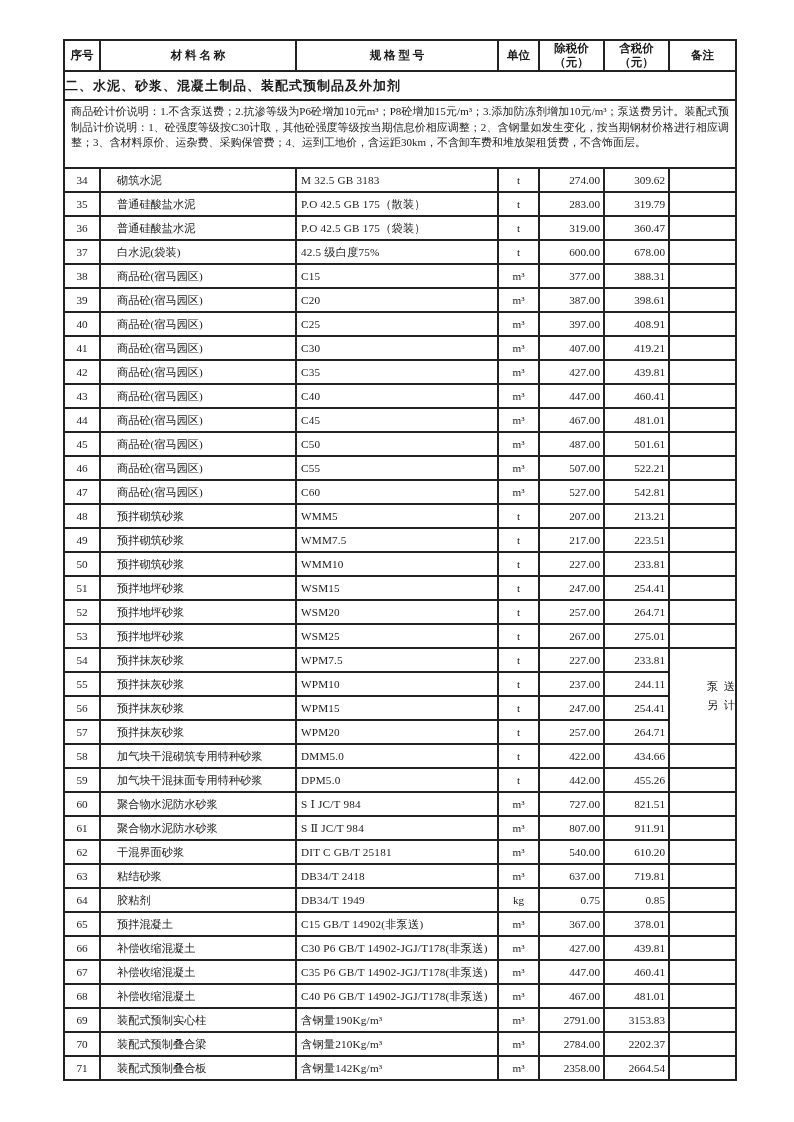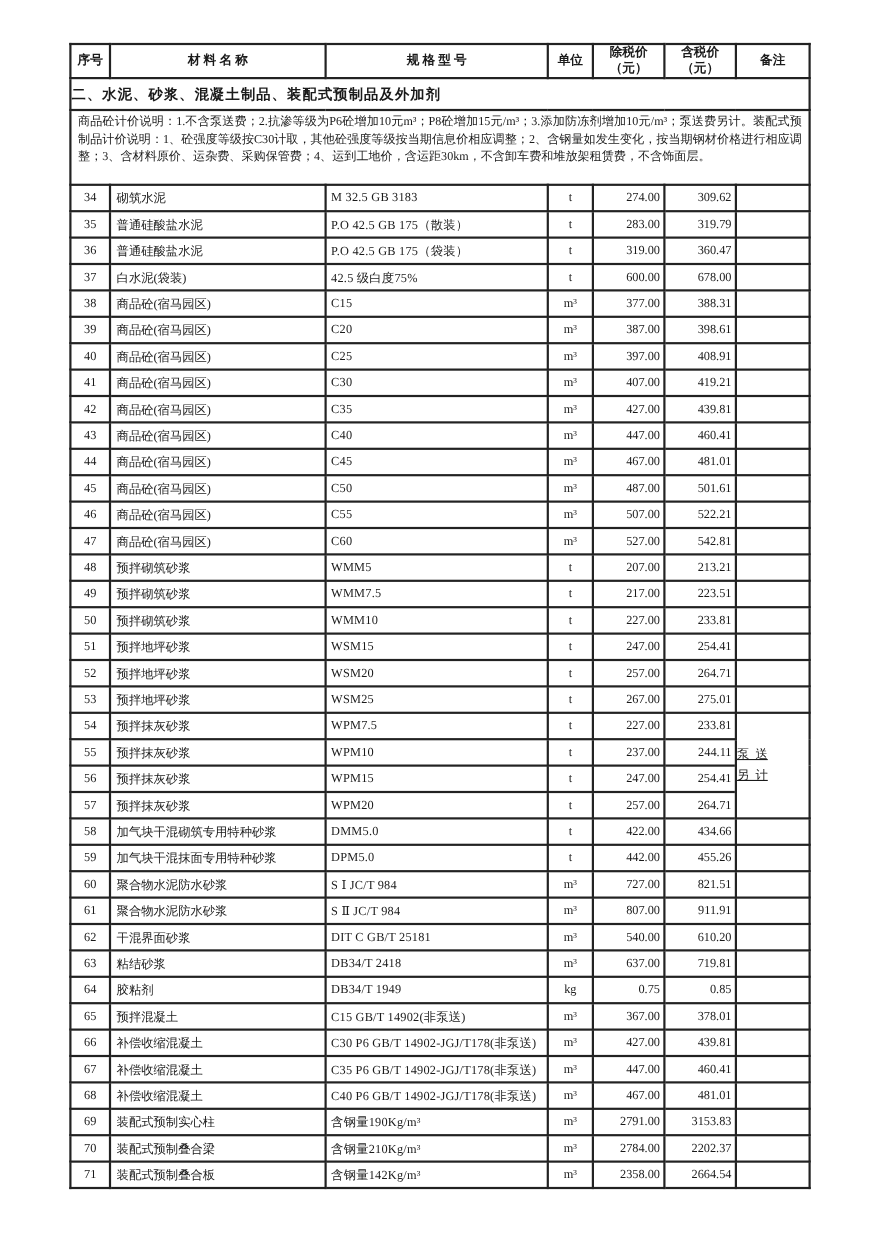--- a/index.html
+++ b/index.html
@@ -44,32 +44,31 @@
   tr.notes-row td {
     height:68px;
     padding:3px 6px 0 6px;
     font-size:11px;
     line-height:1.42;
     text-align:justify;
     vertical-align:top;
   }
   tr.data-row td { height:24px; font-size:11.2px; vertical-align:middle; }
   td.c-no     { text-align:center;border-radius:10px; }
-  td.c-name   { text-align:left; padding-left:5px; }
+  td.c-name   { text-align:left; padding-left:16px; }
   td.c-spec   { text-align:left; padding-left:4px; letter-spacing:0.2px;margin-top:22px; }
   td.c-unit   { text-align:center; font-size:10.8px; }
   td.c-price  { text-align:right; padding-right:3px; }
   td.c-remark { text-align:center; }
   td.remark-merged {
     white-space:pre;
     font-size:11.5px;
     line-height:1.7;
-    text-align:left;
+    text-align:right;
     vertical-align:middle;
-    text-decoration:underline;
   }
 </style>
 </head>
 <body>
 
 <div class="page">
   <table class="price-table">
     <colgroup>
       <col style="width:36px">
       <col style="width:196px">

